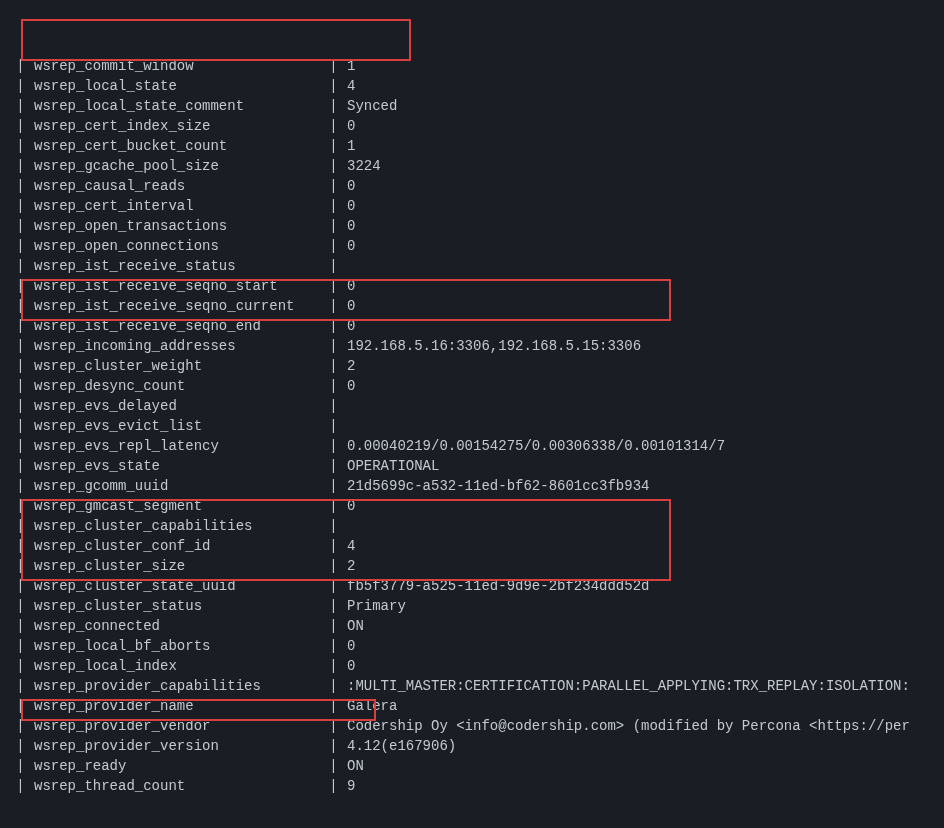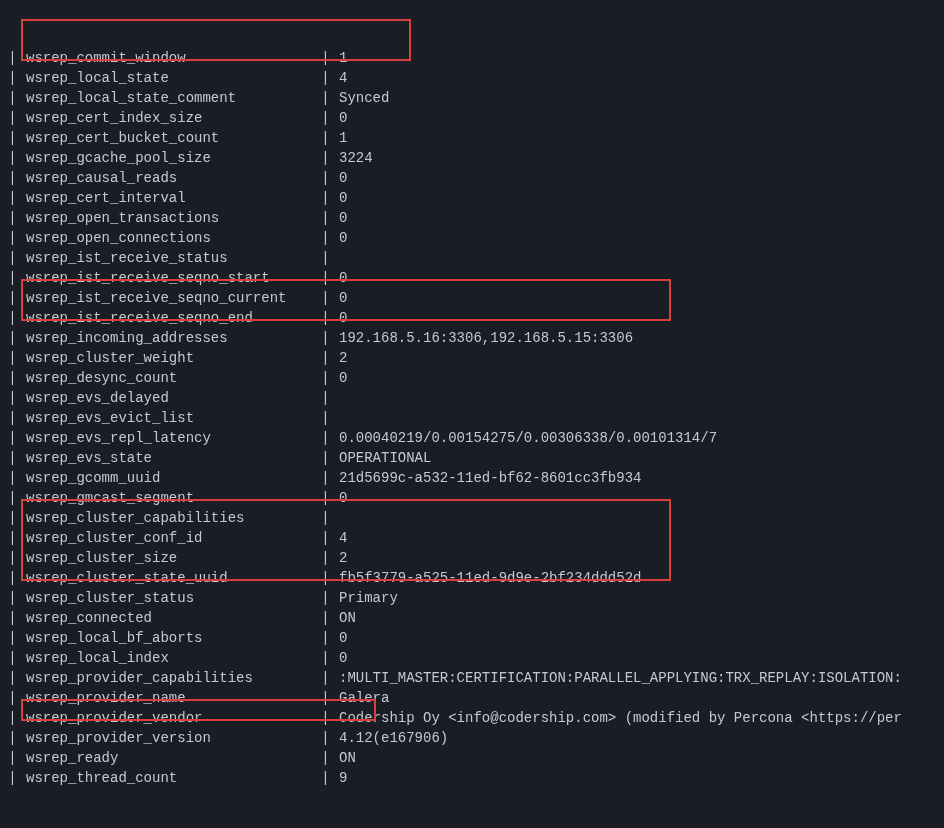--- a/index.html
+++ b/index.html
@@ -8,21 +8,21 @@
     background: #1a1e24;
     color: #c4c9d0;
     font-family: "Consolas", "Menlo", "Courier New", monospace;
     font-size: 14px;
     line-height: 20px;
     overflow: hidden;
   }
   .terminal {
     width: 944px;
     height: 828px;
-    padding: 8px;
+    padding: 16px;
     box-sizing: border-box;
     white-space: pre;
     position: relative;
   }
   .row {
     height: 20px;
     white-space: pre;
     position: relative;
   }
   .bar   { display: inline-block; width: 9px;  text-align: center; }

